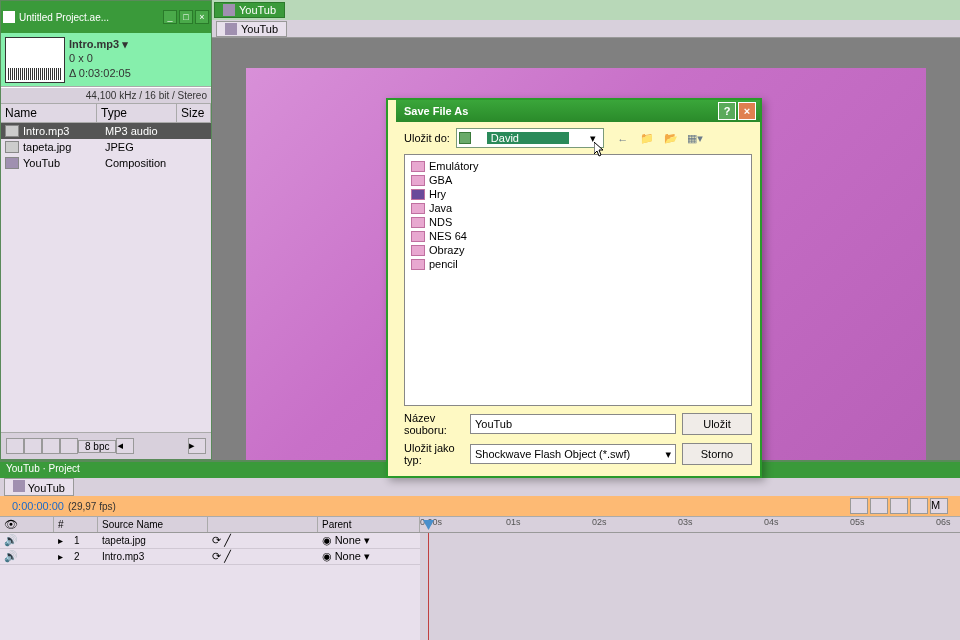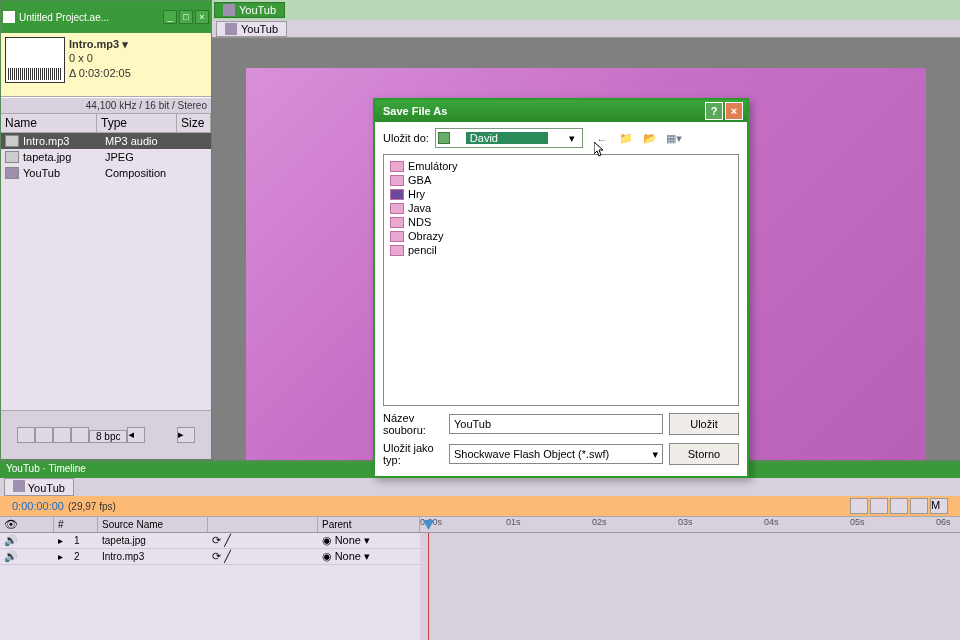--- a/index.html
+++ b/index.html
@@ -2,35 +2,35 @@
 <html><head>
 <meta charset="utf-8">
 <style>
 *{box-sizing:border-box;margin:0;padding:0;font-family:Tahoma,Arial,sans-serif;font-size:11px;}
 body{background:#b8d8b8;width:960px;height:640px;overflow:hidden;position:relative;}
 .workspace{display:flex;height:460px;}
 .project-panel{width:212px;background:#e8e0ec;border:1px solid #5a8a5a;display:flex;flex-direction:column;}
 .panel-titlebar{background:#3a9a3a;color:#fff;height:18px;display:flex;align-items:center;padding:16px 2px;gap:2px;justify-content:flex-end;}
 .panel-titlebar .title{flex:1;padding-left:2px;font-size:10px;}
 .tb-btn{width:14px;height:14px;background:#4aaa4a;border:1px solid #2a7a2a;display:flex;align-items:center;justify-content:center;color:#fff;cursor:pointer;font-size:9px;}
-.preview-area{background:#fef9c3;padding:4px;display:flex;gap:4px;height:64px;border-bottom:1px solid #aaa;}
+.preview-area{background:#86efac;padding:4px;display:flex;gap:4px;height:54px;border-bottom:1px solid #aaa;}
 .thumb{width:60px;height:46px;background:#fff;border:1px solid #333;position:relative;}
 .thumb .wave{position:absolute;bottom:2px;left:2px;right:2px;height:12px;background:repeating-linear-gradient(90deg,#333 0,#333 1px,transparent 1px,transparent 2px);}
 .meta{color:#333;font-size:10px;line-height:1.3;}
 .meta .name{font-weight:bold;white-space:nowrap;}
 .format-bar{background:#d8d0dc;color:#333;font-size:10px;padding:2px 4px;text-align:right;border-top:1px solid #fff;border-bottom:1px solid #aaa;}
 .file-list{flex:1;background:#e8e0ec;overflow:hidden;}
 .file-header{display:flex;background:#e0d8e4;border-bottom:1px solid #aaa;}
 .file-header .col{padding:2px 4px;border-right:1px solid #aaa;font-size:12px;}
 .file-rows{background:#e8e0ec;}
 .file-row{display:flex;align-items:center;padding:2px 4px;gap:4px;}
 .file-row.sel{background:#555;color:#fff;}
 .file-icon{width:14px;height:12px;background:#ccc;border:1px solid #888;}
 .composition-icon{background:#a090b0;}
-.bottom-tools{background:#d8d0dc;border-top:1px solid #aaa;padding:16px;display:flex;gap:0;align-items:flex-end;}
+.bottom-tools{background:#d8d0dc;border-top:1px solid #aaa;padding:5px;display:flex;gap:0;align-items:center;}
 .toolbtn{width:18px;height:16px;background:#e0d8e4;border:1px solid #999;cursor:pointer;}
 .bpc{padding:0 6px;font-size:10px;border:1px solid #999;background:#e0d8e4;}
 .comp-area{flex:1;background:#b8d8b8;display:flex;flex-direction:column;}
 .comp-tabs{height:18px;display:flex;align-items:flex-end;padding-left:2px;}
 .comp-tab{background:#3a9a3a;color:#fff;font-size:10px;padding:2px 8px;border:1px solid #2a7a2a;height:16px;display:flex;align-items:center;gap:4px;}
 .inner-tab-bar{background:#d8d0dc;height:18px;display:flex;align-items:center;padding:0 4px;border-bottom:1px solid #999;margin-top:2px;}
 .inner-tab{background:#e8e0ec;border:1px solid #999;padding:1px 8px;font-size:10px;display:flex;align-items:center;gap:4px;}
 .viewport{flex:1;background:#808080;display:flex;justify-content:center;align-items:flex-start;padding-top:30px;overflow:hidden;position:relative;}
 .video-frame{width:680px;height:400px;background:linear-gradient(135deg,#d890d8 0%,#c870c8 40%,#b860b8 100%);position:relative;}
 .timeline-panel{height:180px;background:#e8e0ec;border-top:2px solid #5a8a5a;display:flex;flex-direction:column;}
@@ -46,21 +46,21 @@
 .tl-left .cell{padding:0 4px;font-size:10px;border-right:1px solid #aaa;height:100%;display:flex;align-items:center;}
 .tl-right{flex:1;display:flex;position:relative;}
 .time-mark{font-size:9px;color:#555;position:absolute;}
 .tl-body{flex:1;display:flex;background:#e8e0ec;}
 .tl-body-left{width:420px;}
 .layer-row{display:flex;align-items:center;height:16px;border-bottom:1px solid #d0c8d4;}
 .layer-row .c{padding:0 4px;font-size:10px;height:100%;display:flex;align-items:center;}
 .tl-body-right{flex:1;background:#d8d0dc;position:relative;}
 .playhead{position:absolute;left:8px;top:0;width:1px;height:100%;background:#c04040;}
 .playhead::before{content:"";position:absolute;top:-13px;left:-5px;width:11px;height:10px;background:#4a8fcc;clip-path:polygon(0 0,100% 0,50% 100%);}
-.dialog{position:absolute;left:373px;top:98px;width:376px;height:380px;background:#ffffff;border:2px solid #2a9a2a;box-shadow:3px 3px 8px rgba(0,0,0,0.3);display:flex;flex-direction:column;}
+.dialog{position:absolute;left:386px;top:98px;width:376px;height:380px;background:#fef9c3;border:2px solid #2a9a2a;box-shadow:3px 3px 8px rgba(0,0,0,0.3);display:flex;flex-direction:column;padding-left:8px;}
 .dlg-title{background:linear-gradient(#3aa63a,#2a8a2a);color:#fff;font-weight:bold;height:22px;display:flex;align-items:center;padding:0 4px;}
 .dlg-title .t{flex:1;padding-left:4px;}
 .dlg-close{width:18px;height:18px;background:#e08050;border:1px solid #fff;display:flex;align-items:center;justify-content:center;color:#fff;cursor:pointer;font-size:11px;margin-left:2px;}
 .dlg-help{width:18px;height:18px;background:#5aaa5a;border:1px solid #fff;display:flex;align-items:center;justify-content:center;color:#fff;cursor:pointer;font-size:11px;}
 .dlg-toolbar{display:flex;align-items:center;padding:6px 8px;gap:6px;}
 .dlg-toolbar label{font-size:11px;}
 .loc-dd{flex:0 0 148px;height:20px;background:#fff;border:1px solid #7a9a7a;display:flex;align-items:center;padding:0 2px;gap:16px;position:relative;}
 .loc-dd .sel{background:#2a8a5a;color:#fff;padding:0 4px;flex:1;font-size:11px;}
 .loc-dd .arrow{width:16px;text-align:center;cursor:pointer;}
 .nav-icons{display:flex;gap:6px;margin-left:4px;}
@@ -151,21 +151,21 @@
         <span>YouTub</span>
       </div>
     </div>
     <div class="viewport">
       <div class="video-frame"></div>
     </div>
   </div>
 </div>
 
 <div class="timeline-panel">
-  <div class="tl-title">YouTub · Timeline</div>
+  <div class="tl-title">YouTub · Project</div>
   <div class="tl-tabs">
     <div class="tl-tab"><span class="icon-square" style="background:#a090b0;"></span> <span>YouTub</span></div>
   </div>
   <div class="tl-header">
     <span class="timecode">0:00:00:00</span>
     <span class="fps">(29,97 fps)</span>
     <div class="tl-toolbar">
       <div class="toolbtn"></div>
       <div class="toolbtn"></div>
       <div class="toolbtn"></div>
@@ -266,20 +266,24 @@
       <div class="folder-item ">
         <span class="fico"></span>
         <span>Java</span>
       </div>
       <div class="folder-item ">
         <span class="fico"></span>
         <span>NDS</span>
       </div>
       <div class="folder-item ">
         <span class="fico"></span>
+        <span>NES 64</span>
+      </div>
+      <div class="folder-item ">
+        <span class="fico"></span>
         <span>Obrazy</span>
       </div>
       <div class="folder-item ">
         <span class="fico"></span>
         <span>pencil</span>
       </div>
     </div>
   <div class="dlg-bottom">
     <label>Název souboru:</label>
     <input class="txt-input" value="YouTub" style="">

